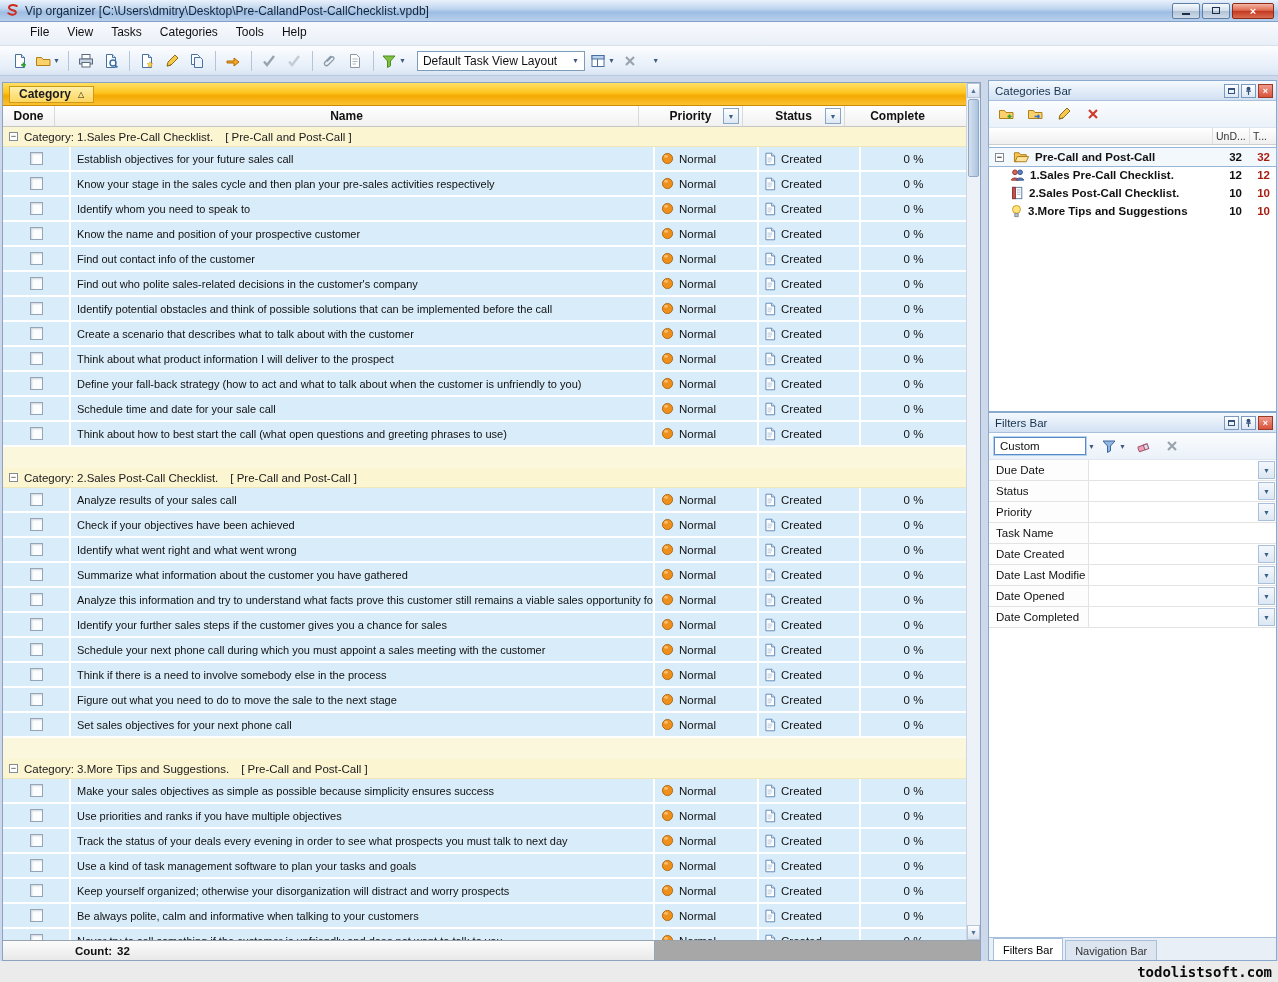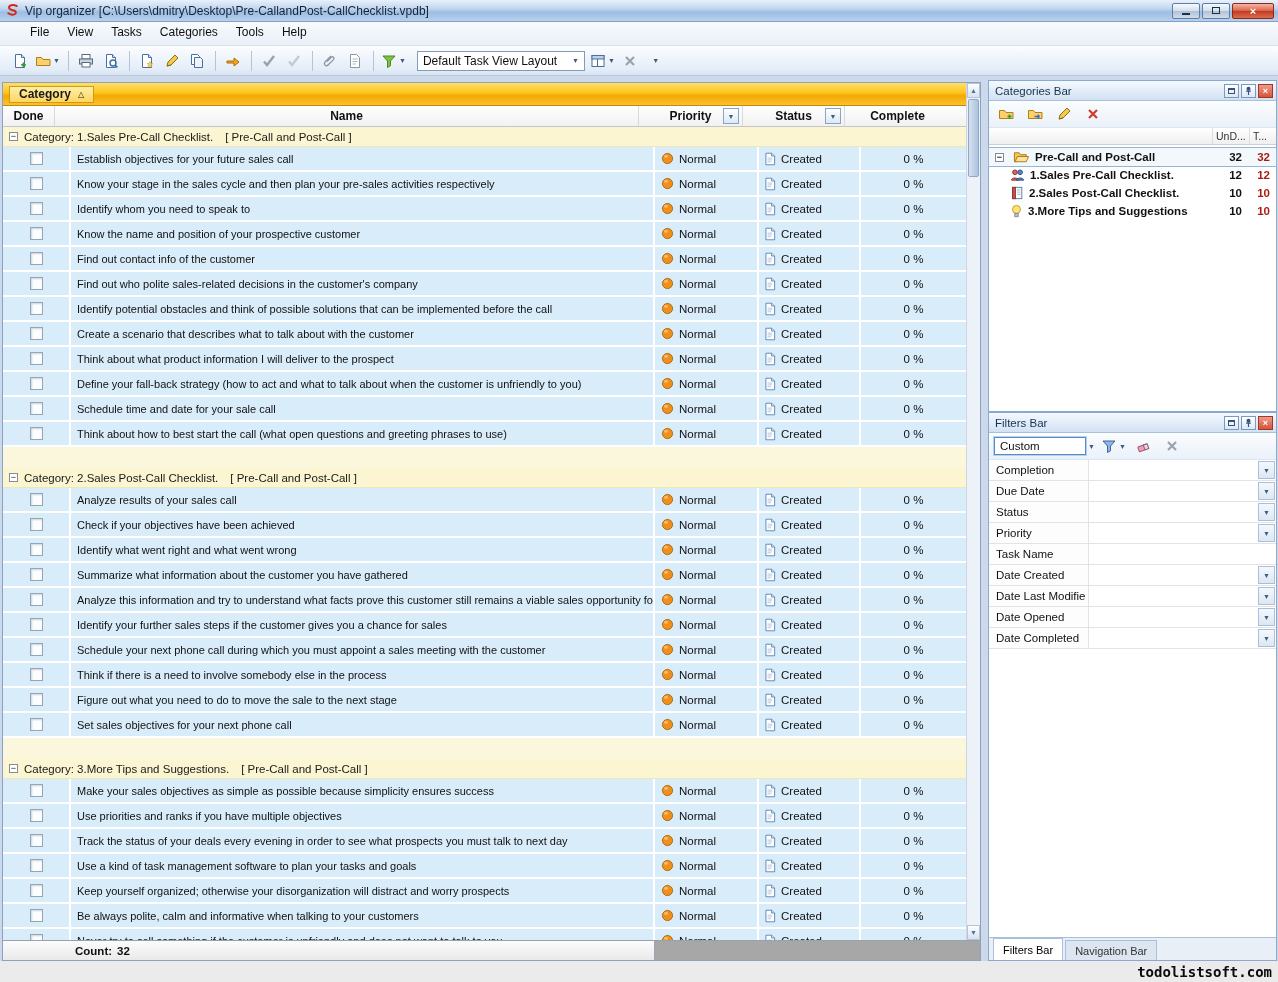--- a/index.html
+++ b/index.html
@@ -1500,25 +1500,20 @@
           </svg>
         </span>
         <span class="tb-btn">
           <svg width="16" height="16" viewBox="0 0 16 16">
             <path d="M4 4l8 8M12 4l-8 8" stroke="#9aa4ae" stroke-width="2.2"></path>
           </svg>
         </span>
       </span>
   </div>
   <div id="filter-grid">
-  <div class="filter-row">
-    <div class="fr-label">Completion</div>
-    <div class="fr-value"></div>
-    <div class="fr-drop">▼</div>
-  </div>
 
   <div class="filter-row">
     <div class="fr-label">Due Date</div>
     <div class="fr-value"></div>
     <div class="fr-drop">▼</div>
   </div>
 
   <div class="filter-row">
     <div class="fr-label">Status</div>
     <div class="fr-value"></div>

